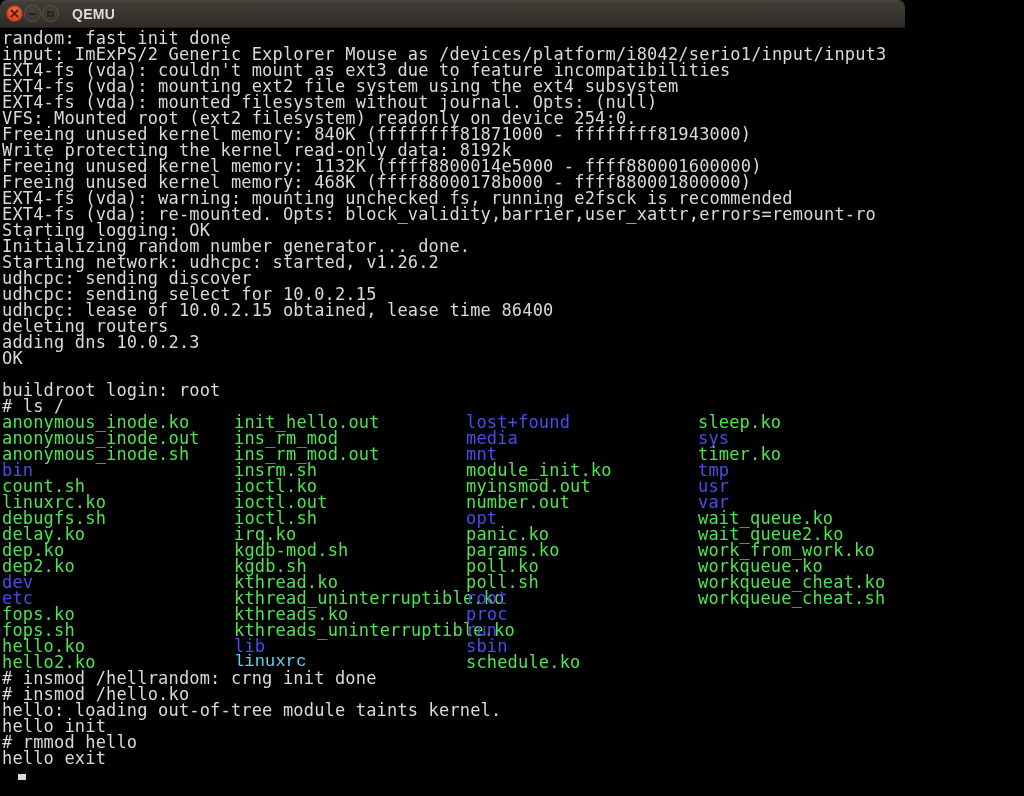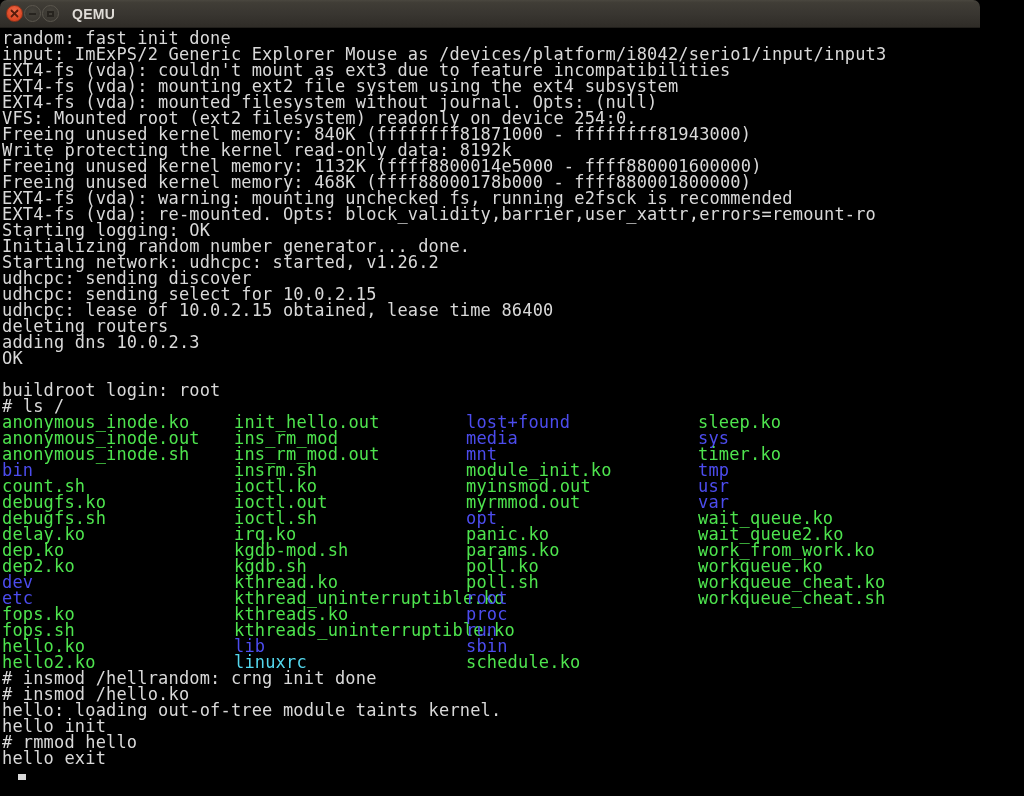--- a/index.html
+++ b/index.html
@@ -7,21 +7,21 @@
     --terminal_fg:#d9d9d9;
     --file_green:#4ee44e;
     --dir_blue:#4c4cee;
     --link_cyan:#54d8ee;
   }
   html,body{margin:0;padding:0;background:#000;}
   body{width:1024px;height:796px;overflow:hidden;position:relative;
        font-family:"DejaVu Sans Mono",monospace;}
   
   .titlebar{
-    position:absolute;top:0;left:0;width:980px;height:28px;box-sizing:border-box;
+    position:absolute;top:0;left:0;width:905px;height:28px;box-sizing:border-box;
     background:linear-gradient(180deg,#4a473f 0%,#403d36 10%,#383530 55%,#2f2c27 100%);
     border-bottom:1px solid #211f1b;
     border-radius:7px 7px 0 0;
     display:flex;align-items:center;
   }
   .btn-group{display:flex;align-items:center;gap:1px;padding-left:6px;}
   .winbtn{
     width:17px;height:17px;border-radius:50%;box-sizing:border-box;
     display:flex;align-items:center;justify-content:center;cursor:default;
   }
@@ -49,21 +49,21 @@
   }
   .tline{height:16px;white-space:pre;}
   #file-grid{
     display:grid;grid-auto-flow:column;
     grid-template-rows:repeat(16,16px);
     grid-template-columns:repeat(4,232px);
   }
   .fentry{height:16px;white-space:pre;}
   .exec{color:var(--file_green);}
   .dir{color:var(--dir_blue);}
-  .link{color:var(--link_cyan);}
+  .link{color:var(--link_cyan);font-family:Liberation Mono, monospace;}
   .prompt-line{position:relative;}
   .cursor{
     position:absolute;left:16px;top:8px;width:8px;height:6px;
     background:var(--terminal_fg);
   }
 </style>
 </head>
 <body>
 
 <div class="titlebar">
@@ -112,21 +112,21 @@
       <div class="tline"></div>
       <div class="tline">buildroot login: root</div>
       <div class="tline"># ls /</div>
     </div>
   <div id="file-grid" style="grid-template-rows: repeat(16, 16px);">
       <div class="fentry exec">anonymous_inode.ko</div>
       <div class="fentry exec">anonymous_inode.out</div>
       <div class="fentry exec">anonymous_inode.sh</div>
       <div class="fentry dir">bin</div>
       <div class="fentry exec">count.sh</div>
-      <div class="fentry exec">debugfs.ko</div>
+      <div class="fentry exec">linuxrc.ko</div>
       <div class="fentry exec">debugfs.sh</div>
       <div class="fentry exec">delay.ko</div>
       <div class="fentry exec">dep.ko</div>
       <div class="fentry exec">dep2.ko</div>
       <div class="fentry dir">dev</div>
       <div class="fentry dir">etc</div>
       <div class="fentry exec">fops.ko</div>
       <div class="fentry exec">fops.sh</div>
       <div class="fentry exec">hello.ko</div>
       <div class="fentry exec">hello2.ko</div>
@@ -144,21 +144,21 @@
       <div class="fentry exec">kthread_uninterruptible.ko</div>
       <div class="fentry exec">kthreads.ko</div>
       <div class="fentry exec">kthreads_uninterruptible.ko</div>
       <div class="fentry dir">lib</div>
       <div class="fentry link">linuxrc</div>
       <div class="fentry dir">lost+found</div>
       <div class="fentry dir">media</div>
       <div class="fentry dir">mnt</div>
       <div class="fentry exec">module_init.ko</div>
       <div class="fentry exec">myinsmod.out</div>
-      <div class="fentry exec">myrmmod.out</div>
+      <div class="fentry exec">number.out</div>
       <div class="fentry dir">opt</div>
       <div class="fentry exec">panic.ko</div>
       <div class="fentry exec">params.ko</div>
       <div class="fentry exec">poll.ko</div>
       <div class="fentry exec">poll.sh</div>
       <div class="fentry dir">root</div>
       <div class="fentry dir">proc</div>
       <div class="fentry dir">run</div>
       <div class="fentry dir">sbin</div>
       <div class="fentry exec">schedule.ko</div>

